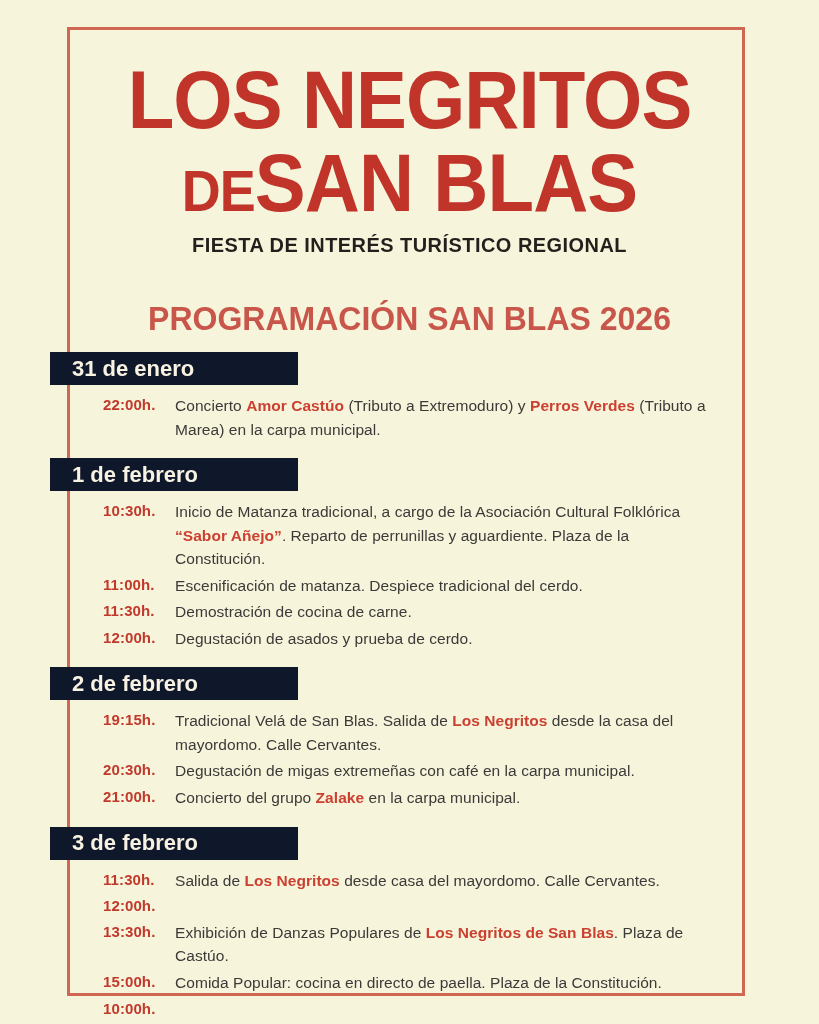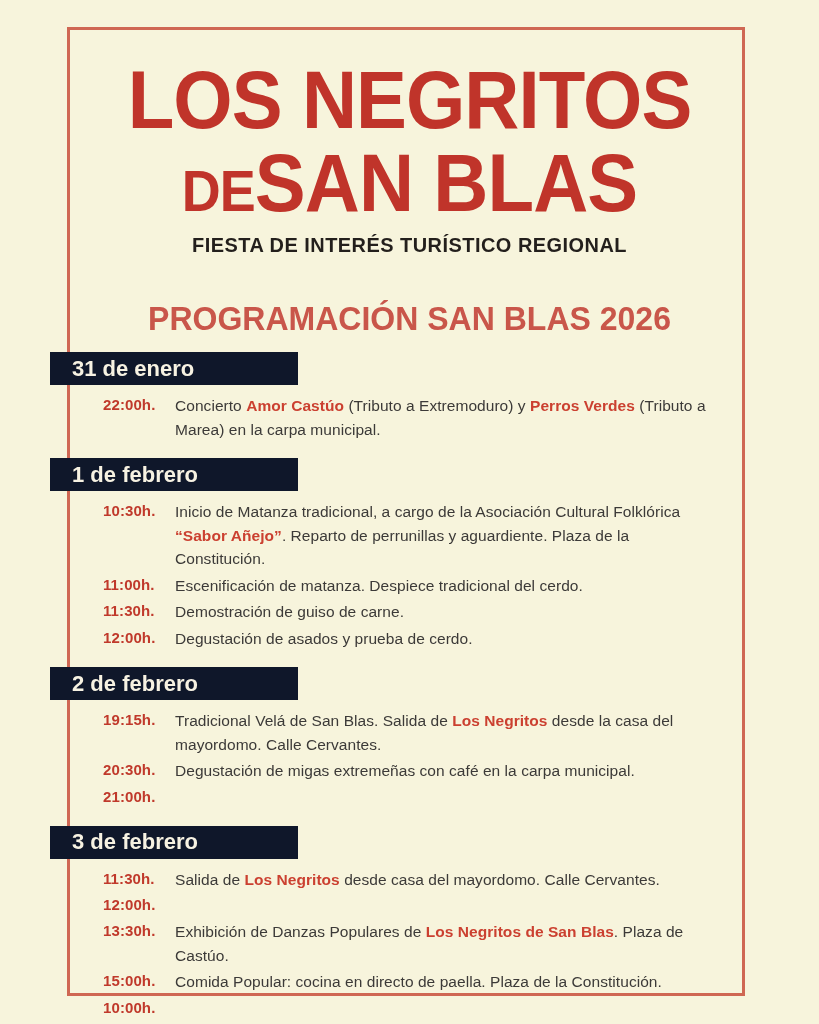--- a/index.html
+++ b/index.html
@@ -186,21 +186,21 @@
           <div class="event-row">
             <div class="event-time">10:30h.</div>
             <div class="event-desc"><span>Inicio de Matanza tradicional, a cargo de la Asociación Cultural Folklórica </span><b>“Sabor Añejo”</b><span>. Reparto de perrunillas y aguardiente. Plaza de la Constitución.</span></div>
           </div>
           <div class="event-row">
             <div class="event-time">11:00h.</div>
             <div class="event-desc"><span>Escenificación de matanza. Despiece tradicional del cerdo.</span></div>
           </div>
           <div class="event-row">
             <div class="event-time">11:30h.</div>
-            <div class="event-desc"><span>Demostración de guiso de carne.</span></div>
+            <div class="event-desc"><span>Demostración de cocina de carne.</span></div>
           </div>
           <div class="event-row">
             <div class="event-time">12:00h.</div>
             <div class="event-desc"><span>Degustación de asados y prueba de cerdo.</span></div>
           </div>
         </div>
       </div>
       <div class="day-gap"></div>
       <div class="day-block">
         <div class="day-banner">
@@ -210,20 +210,21 @@
           <div class="event-row">
             <div class="event-time">19:15h.</div>
             <div class="event-desc"><span>Tradicional Velá de San Blas. Salida de </span><b>Los Negritos</b><span> desde la casa del mayordomo. Calle Cervantes.</span></div>
           </div>
           <div class="event-row">
             <div class="event-time">20:30h.</div>
             <div class="event-desc"><span>Degustación de migas extremeñas con café en la carpa municipal.</span></div>
           </div>
           <div class="event-row">
             <div class="event-time">21:00h.</div>
+            <div class="event-desc"><span>Concierto del grupo </span><b>Zalake</b><span> en la carpa municipal.</span></div>
           </div>
         </div>
       </div>
       <div class="day-gap"></div>
       <div class="day-block">
         <div class="day-banner">
           <span class="day-label">3 de febrero</span>
         </div>
         <div class="events">
           <div class="event-row">

